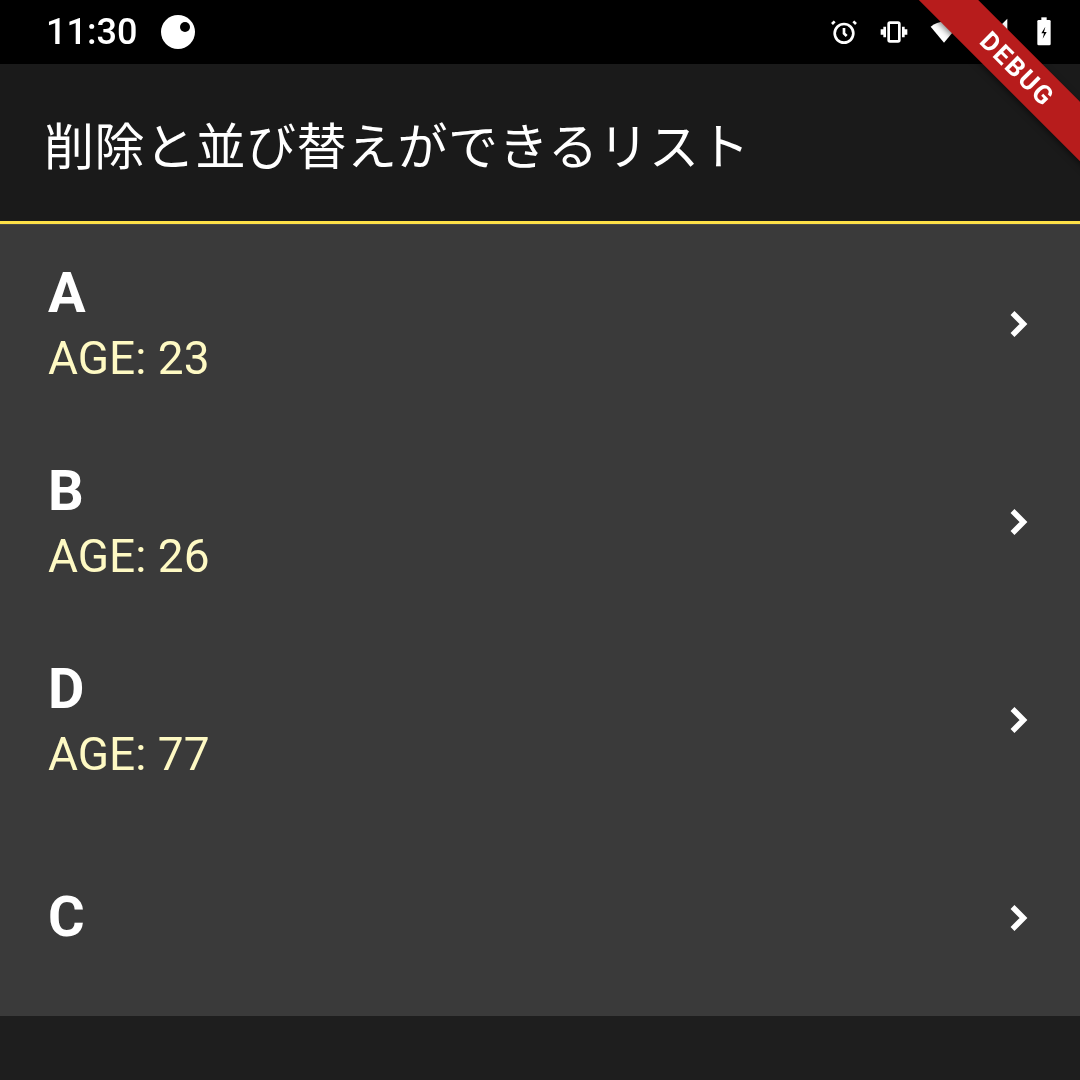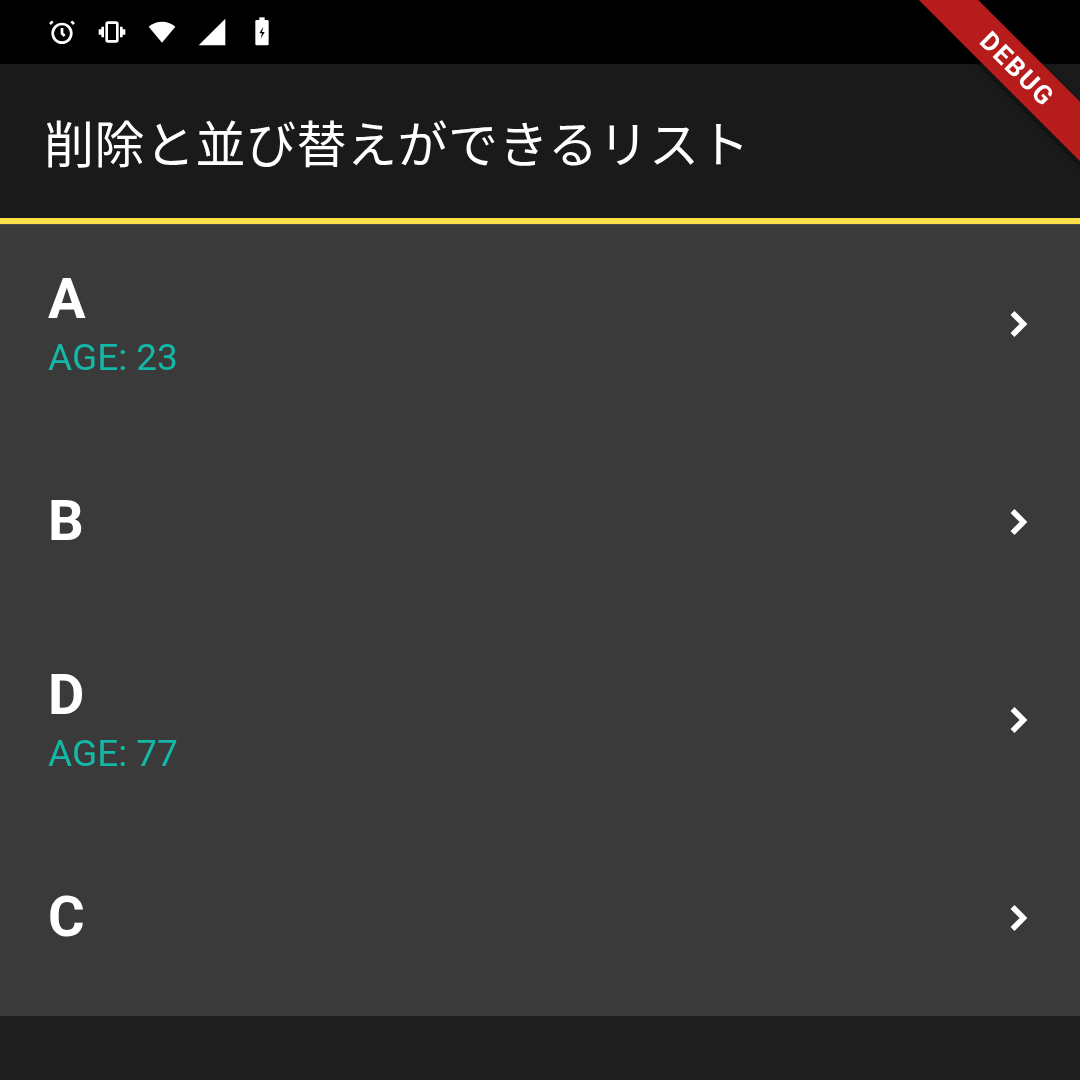--- a/index.html
+++ b/index.html
@@ -48,21 +48,21 @@
     .status-icon svg {
       width: 100%;
       height: 100%;
     }
     .app-bar {
       height: 160px;
       background: #1a1a1a;
       display: flex;
       align-items: center;
       padding: 0 44px;
-      border-bottom: 6px solid #fde047;
+      border-bottom: 3px solid #fde047;
     }
     .app-title {
       color: #fff;
       font-size: 50px;
       font-weight: 400;
       letter-spacing: 0.5px;
     }
     .list-container {
       background: #3a3a3a;
       border-top: 1px solid #4a4a4a;
@@ -80,22 +80,22 @@
       flex-direction: column;
       gap: 4px;
     }
     .item-title {
       color: #fff;
       font-size: 56px;
       font-weight: 700;
       line-height: 1.1;
     }
     .item-subtitle {
-      color: #14b8a6;
-      font-size: 37px;
+      color: #fef9c3;
+      font-size: 46px;
       font-weight: 400;
       margin-top: 2px;
     }
     .chevron {
       width: 44px;
       height: 44px;
       color: #fff;
     }
     .chevron svg {
       width: 100%;
@@ -141,20 +141,24 @@
       background: #000;
       border-radius: 50%;
       right: 5px;
       top: 7px;
     }
   </style>
 </head>
 <body>
 
 <div class="status-bar">
+  <div class="status-left">
+    <span class="status-time">11:30</span>
+    <span class="user-icon"></span>
+  </div>
   <div class="status-right">
     <span class="status-icon">
       <svg viewBox="0 0 24 24" fill="none" stroke="#fff" stroke-width="2">
           <circle cx="12" cy="13" r="7"></circle>
           <path d="M12 9v4l2 2M5 4L3 6M19 4l2 2"></path>
         </svg>
     </span>
     <span class="status-icon">
       <svg viewBox="0 0 24 24" fill="#fff">
           <rect x="8" y="5" width="8" height="14" rx="1" fill="none" stroke="#fff" stroke-width="2"></rect>
@@ -193,20 +197,21 @@
     </div>
     <span class="chevron">
       <svg viewBox="0 0 24 24" fill="none" stroke="currentColor" stroke-width="3">
           <path d="M9 6l6 6-6 6"></path>
         </svg>
     </span>
   </div>
   <div class="list-item">
     <div class="item-content">
       <span class="item-title">B</span>
+      <span class="item-subtitle"><span>AGE: </span><span>26</span></span>
     </div>
     <span class="chevron">
       <svg viewBox="0 0 24 24" fill="none" stroke="currentColor" stroke-width="3">
           <path d="M9 6l6 6-6 6"></path>
         </svg>
     </span>
   </div>
   <div class="list-item">
     <div class="item-content">
       <span class="item-title">D</span>

